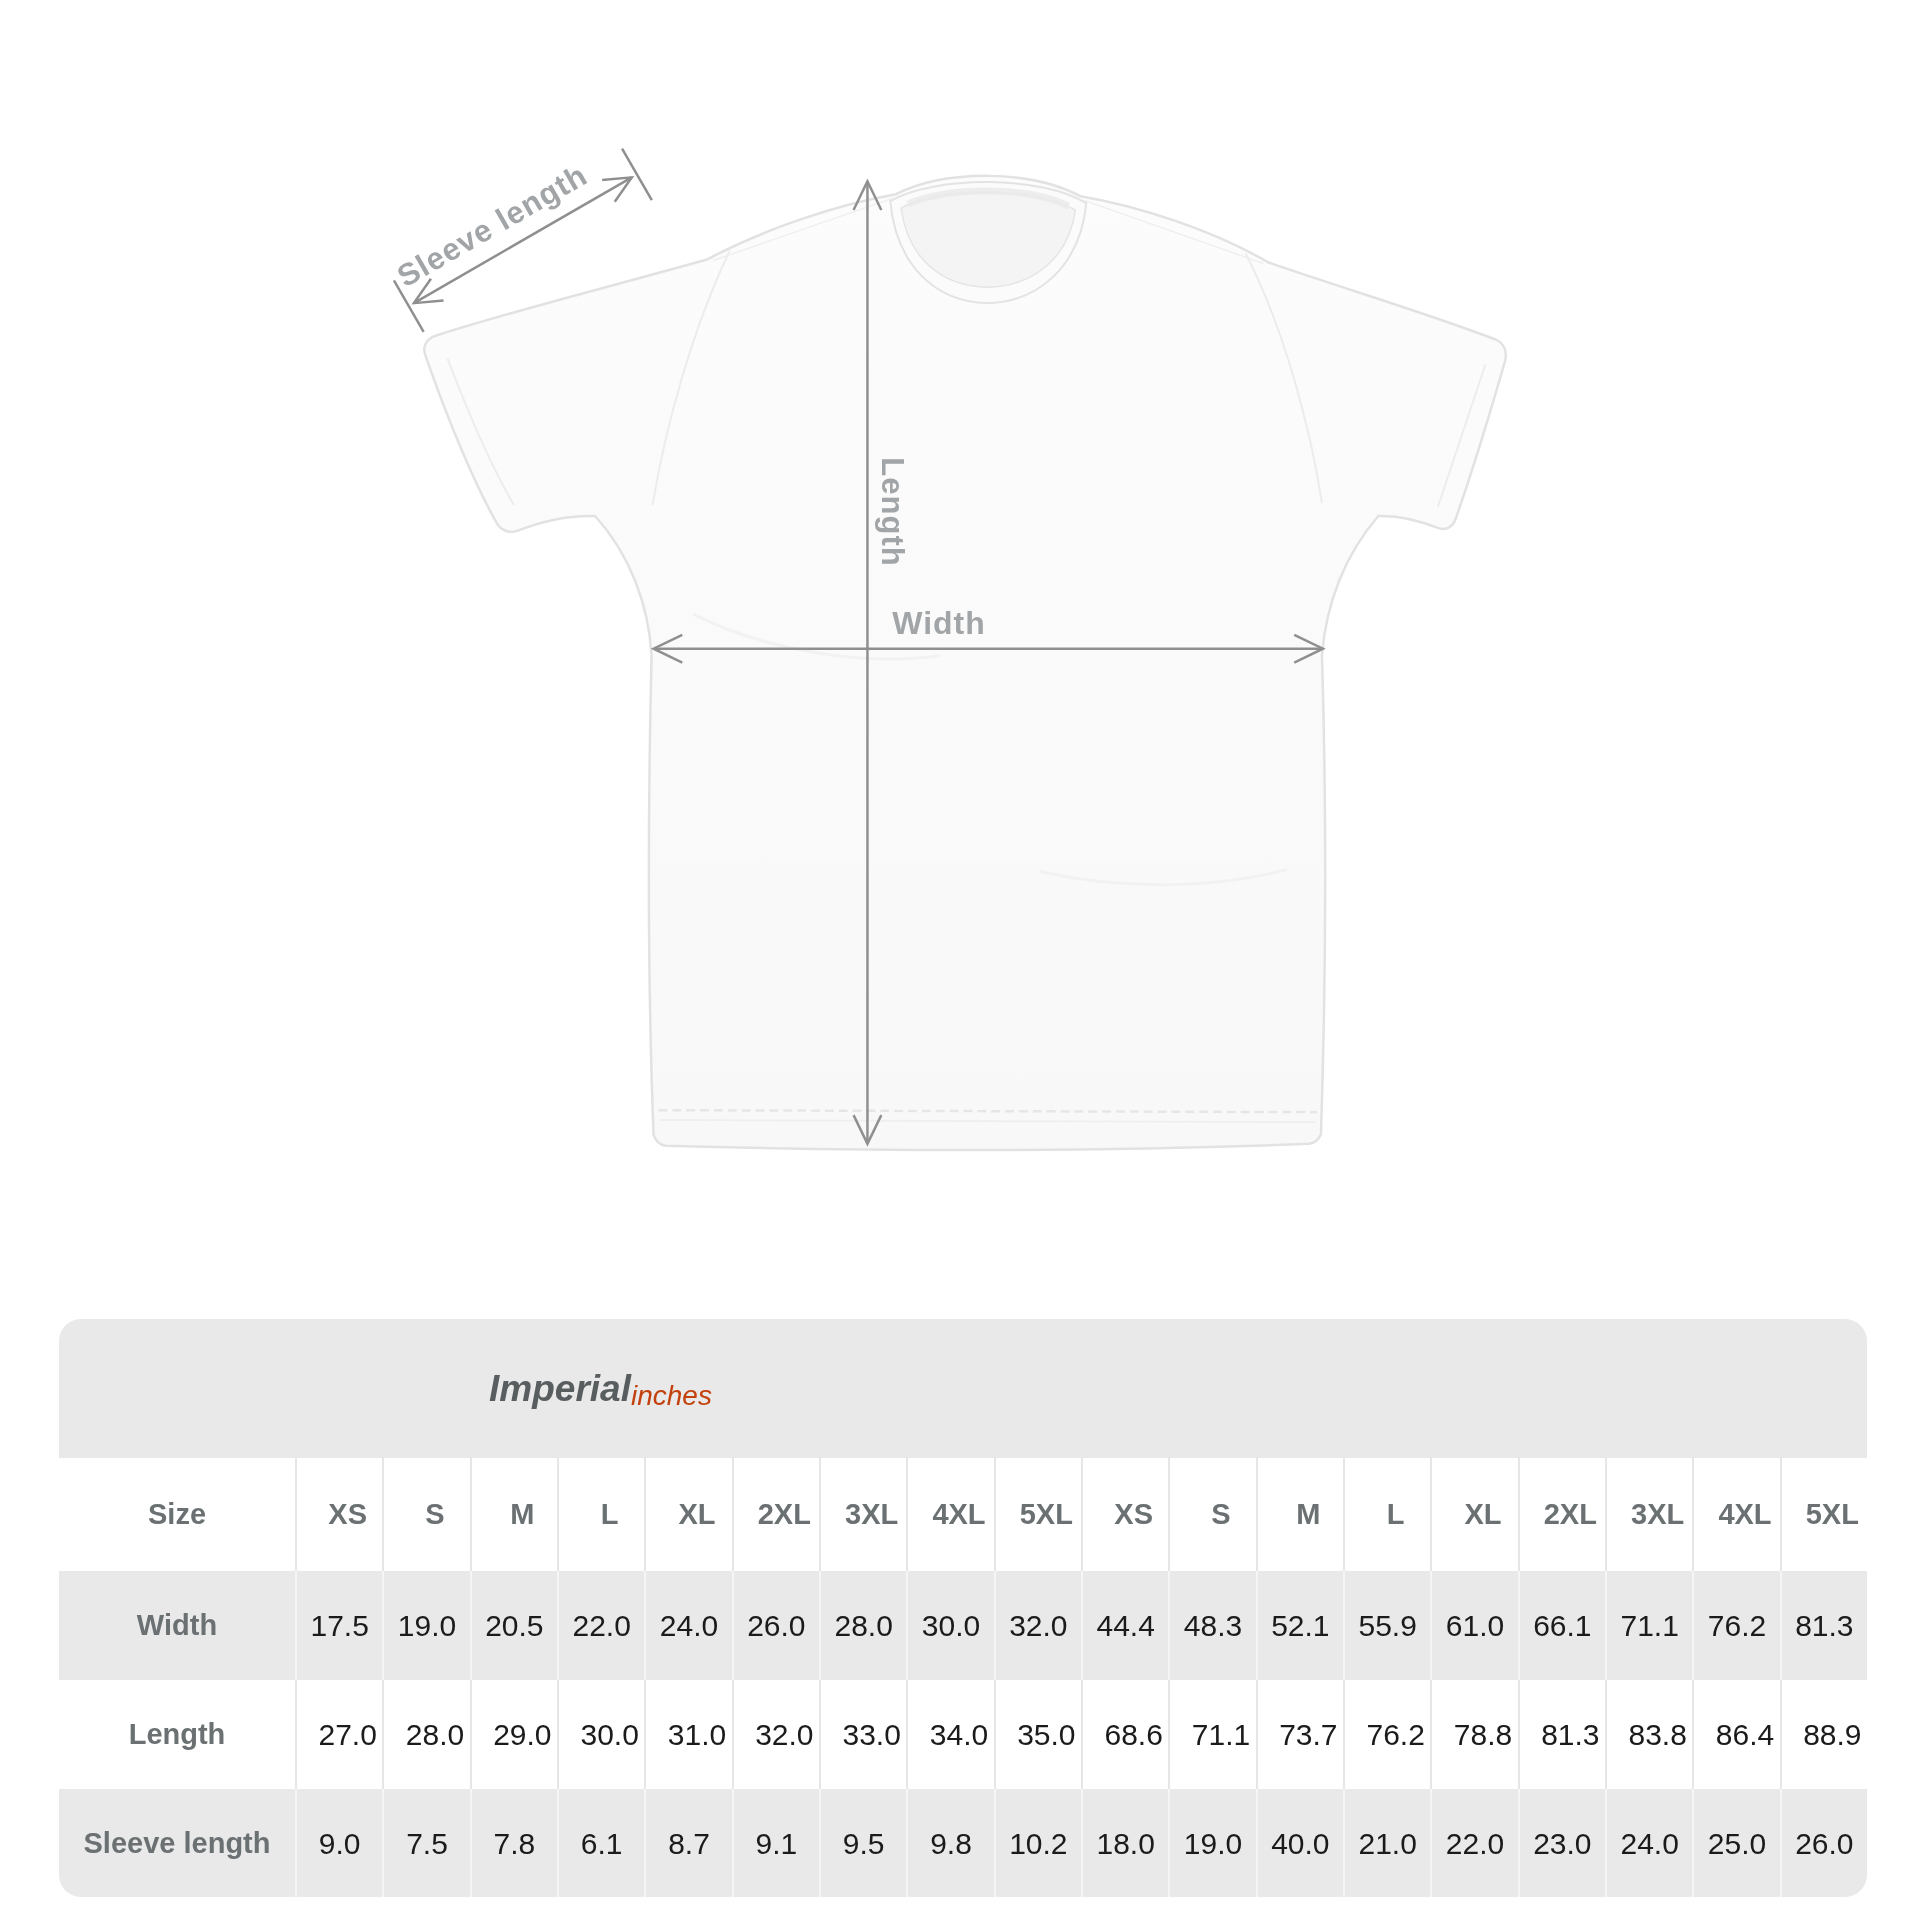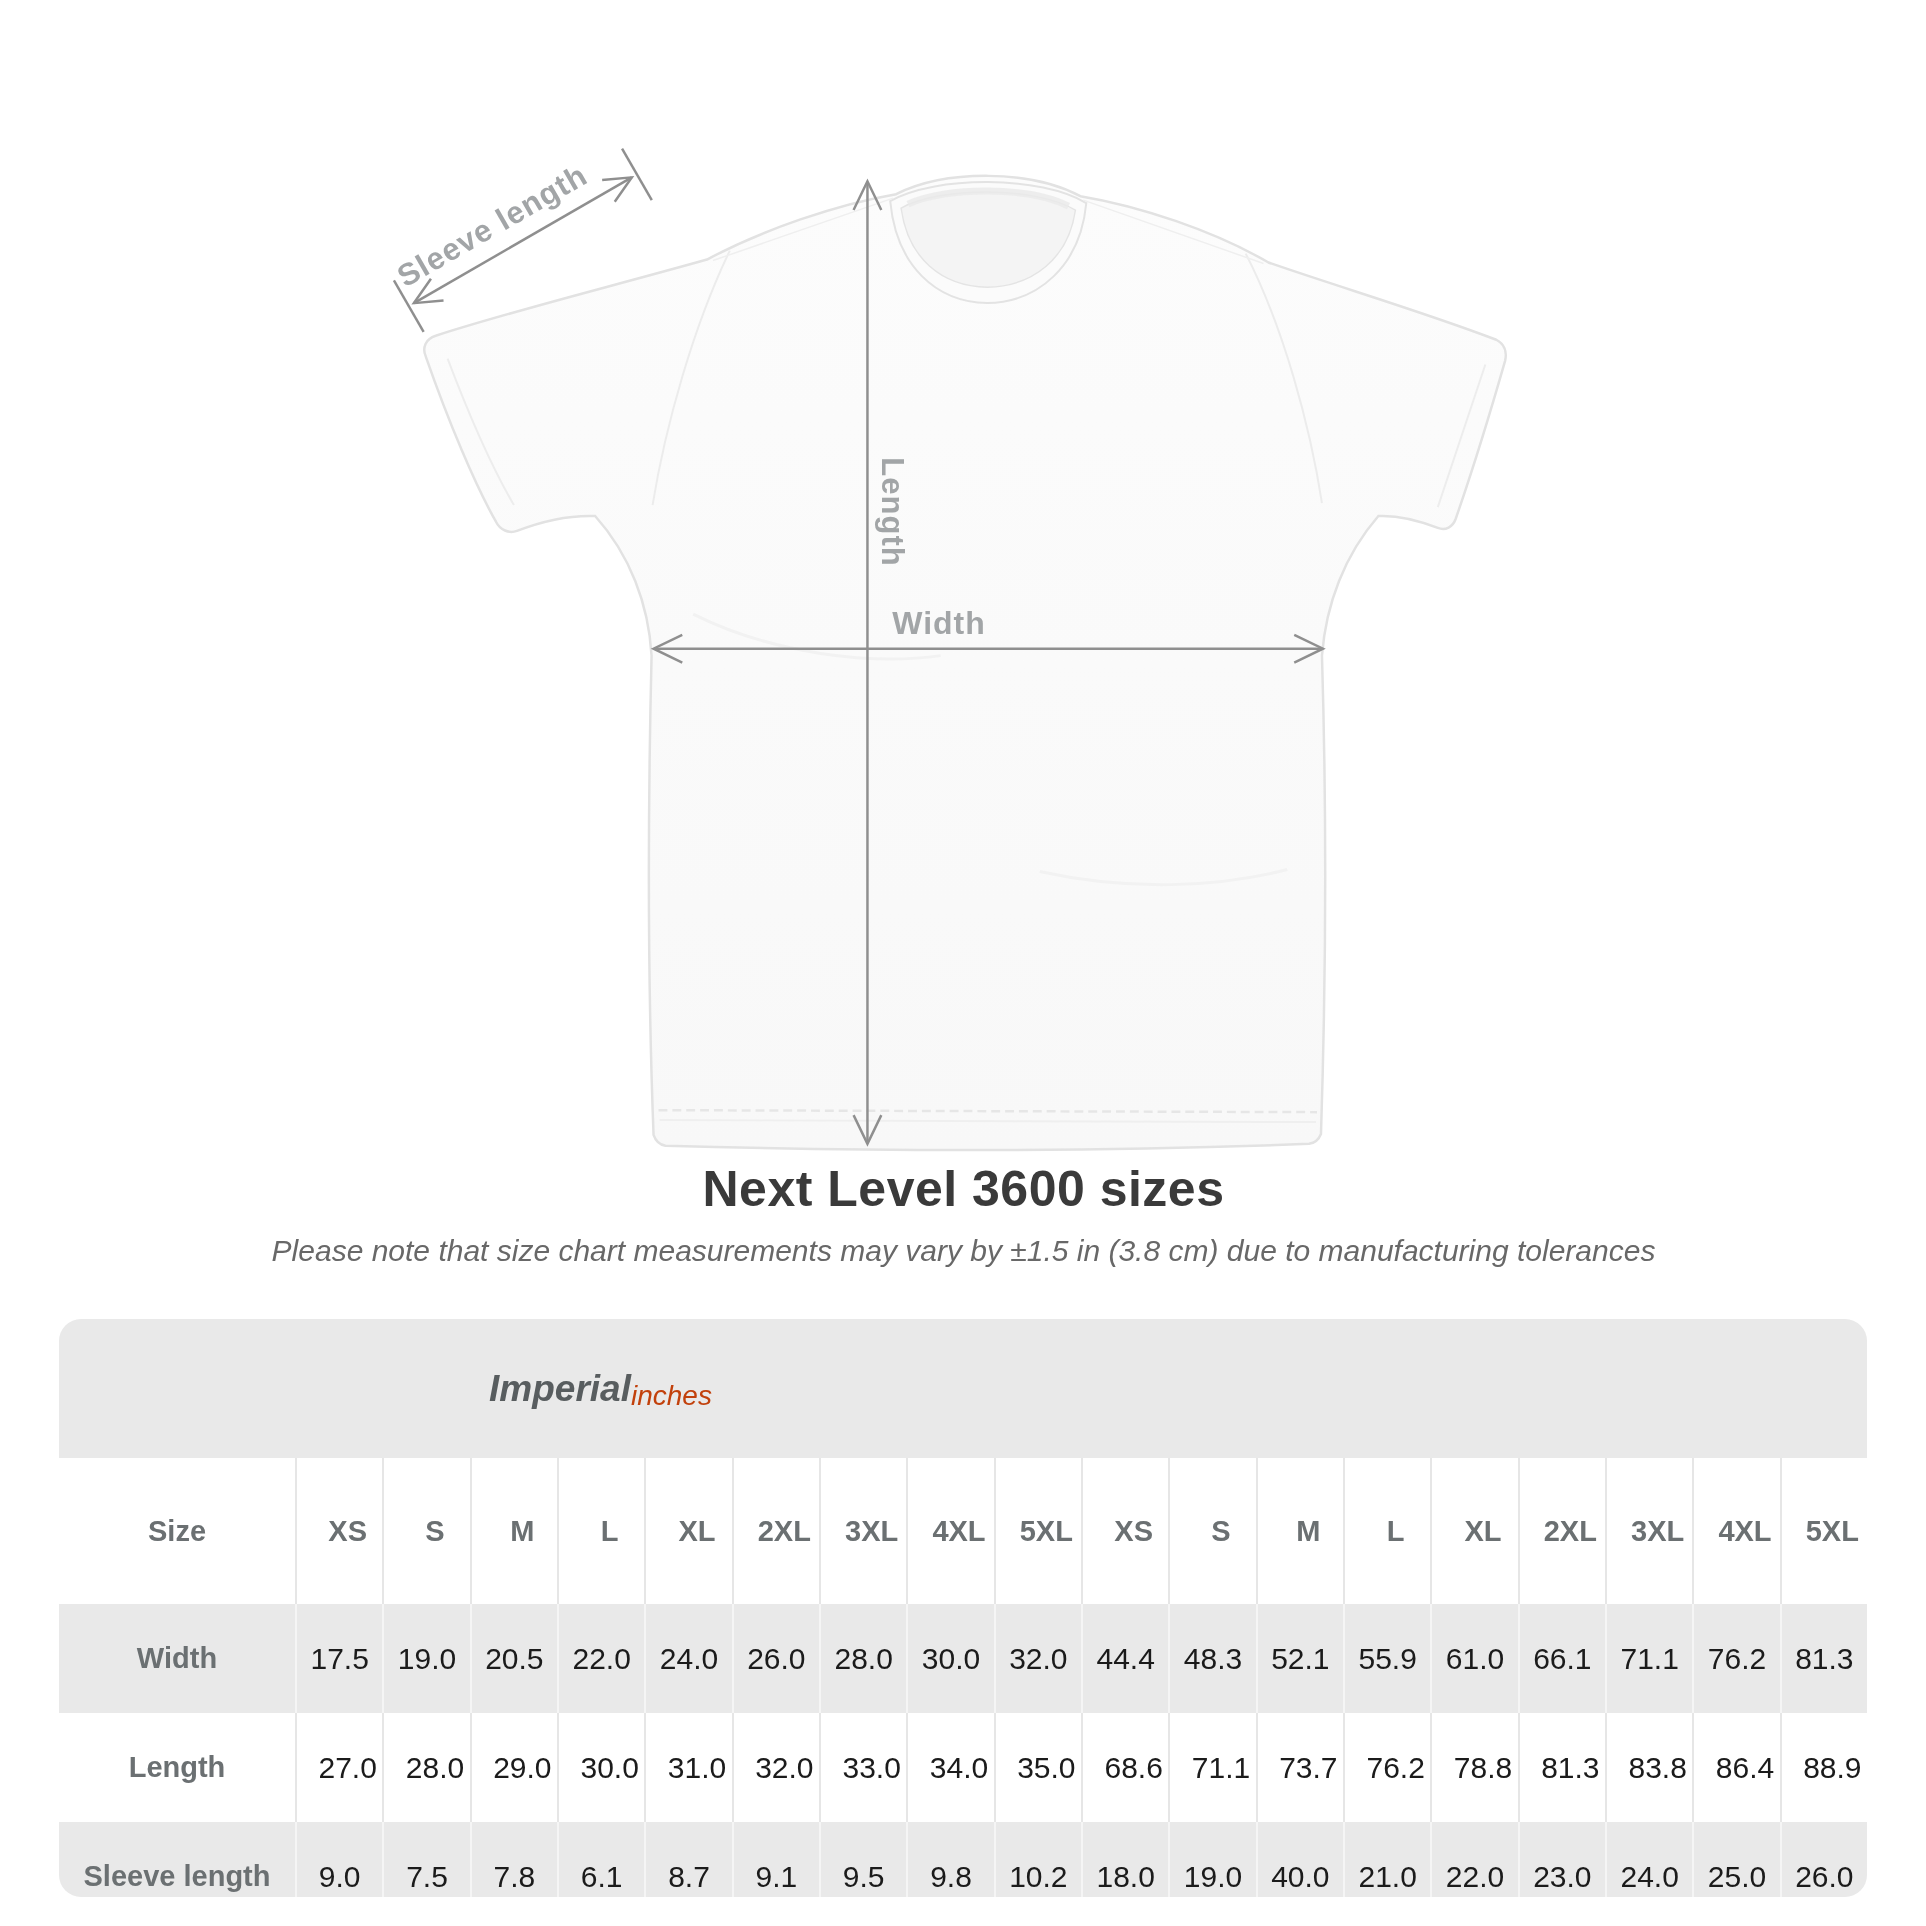--- a/index.html
+++ b/index.html
@@ -27,21 +27,21 @@
   .units-row { display:flex; height:139px; }
   .unit-cell { display:flex; flex-direction:row; align-items:center; justify-content:center; }
   .unit-cell.imperial { width:1022px; padding-left:61px; }
   .unit-cell.metric   { width:786px;  padding-left:18px; }
   .unit-label { font-size:37px; font-weight:bold; font-style:italic; color:#585d5f; }
   .unit-sublabel { margin-top:14px; font-size:28px; font-style:italic; color:#c2410c; }
 
   .grid { display:grid; grid-template-columns:236px repeat(18,1fr); }
   .cell { display:flex; align-items:center; justify-content:center;
           font-size:30px; color:#1b1b1b; }
-  .row-white .cell { background:#ffffff; height:146px; }
+  .row-white .cell { background:#ffffff; height:113px; }
   .row-white.row-data .cell { height:109px; }
   .row-gray .cell { background:transparent; height:109px; }
   .row-white .cell + .cell { border-left:2px solid #e6e6e6;padding-left:16px; }
   .row-gray  .cell + .cell { border-left:2px solid rgba(255,255,255,0.55); }
   .cell.hdr { font-weight:bold; color:#6b7072; font-size:29px; }
   .cell.rowlabel { font-weight:bold; color:#6b7072; font-size:29px; }
 </style>
 </head>
 <body>
 
@@ -116,24 +116,20 @@
         <line x1="397.8" y1="283" x2="427.8" y2="335"></line>
         <line x1="628.2" y1="150" x2="658.2" y2="202"></line>
       </g>
     </svg>
 
     <div class="shirt-label label-sleeve">Sleeve length</div>
     <div class="shirt-label label-length">Length</div>
     <div class="shirt-label label-width">Width</div>
   </div>
 
-  <div class="title-block">
-    <div class="main-title">Next Level 3600 sizes</div>
-    <div class="sub-title">Please note that size chart measurements may vary by ±1.5 in (3.8 cm) due to manufacturing tolerances</div>
-  </div>
 
   <div class="sizes-table">
 
     <div class="units-row">
       <div class="unit-cell imperial">
         <div class="unit-label">Imperial</div>
         <div class="unit-sublabel">inches</div>
       </div>
     </div>
 

